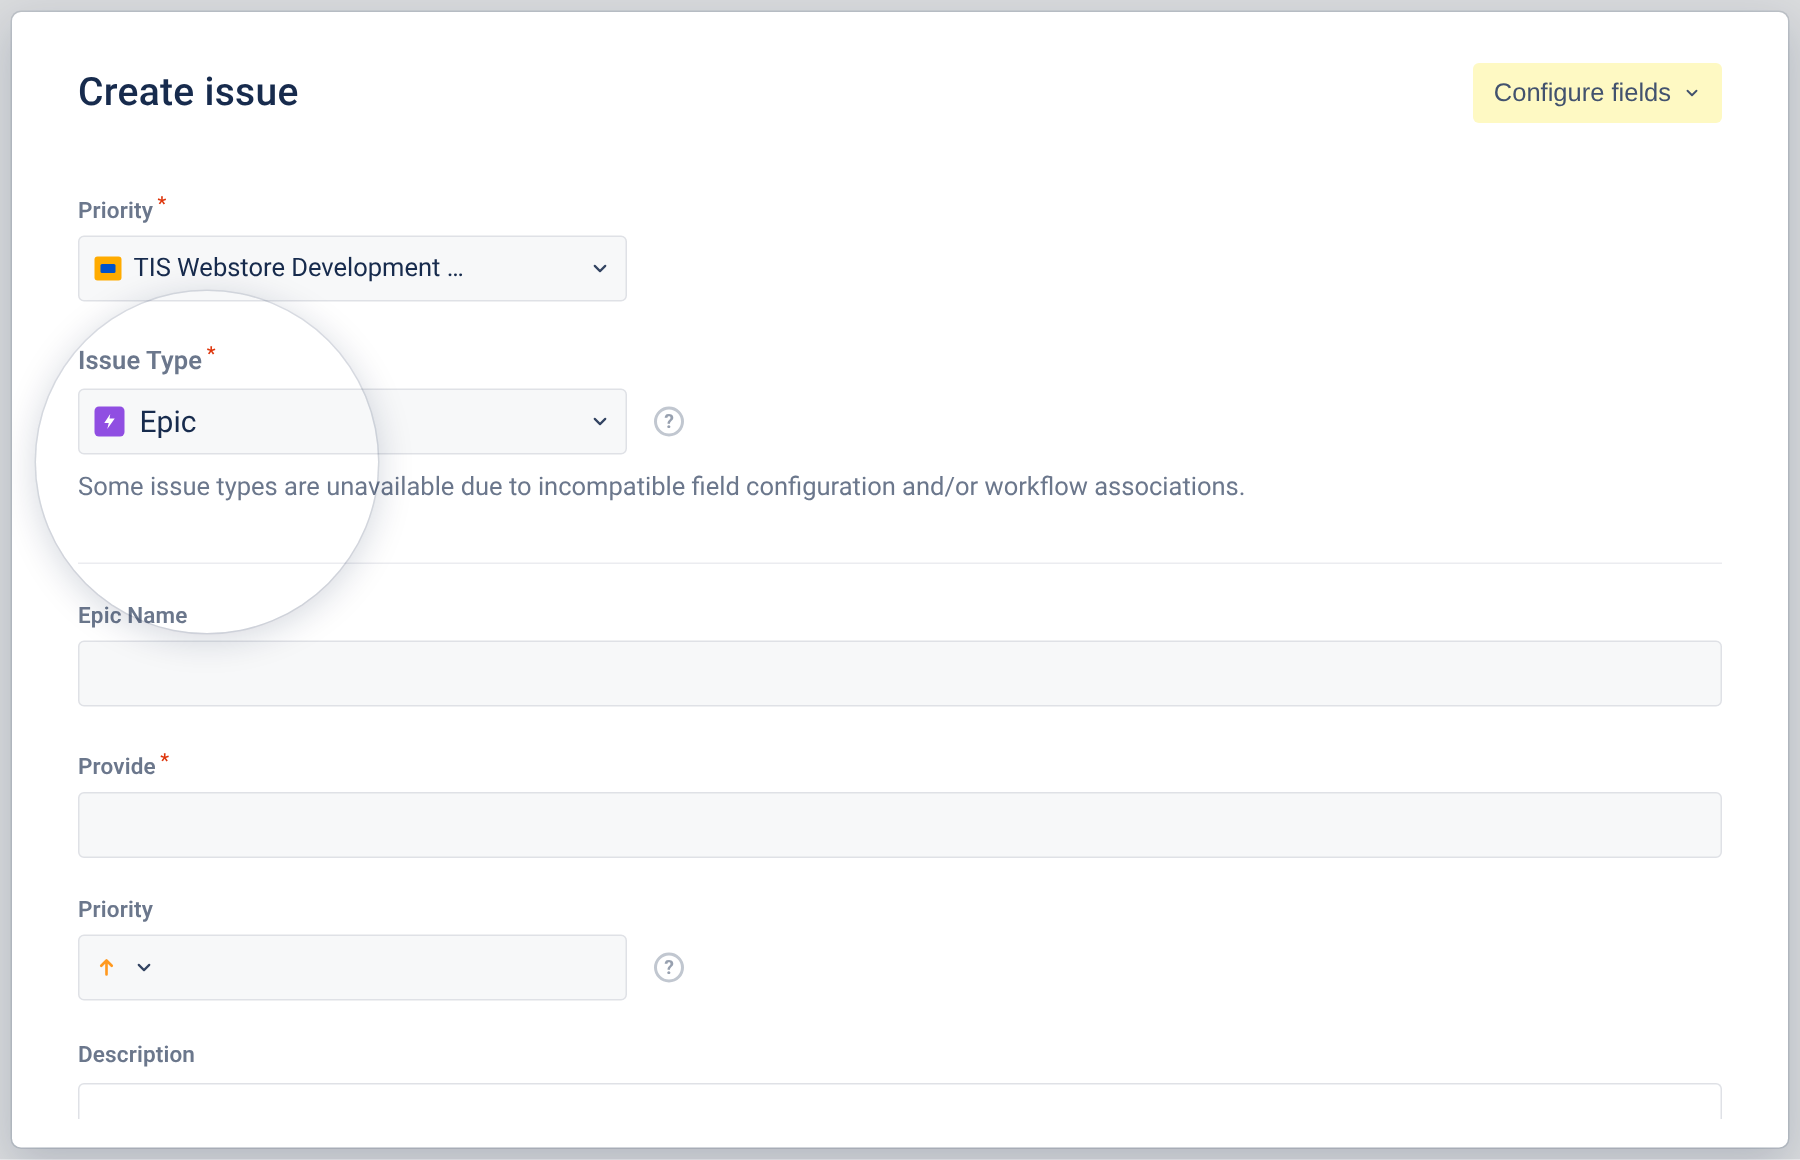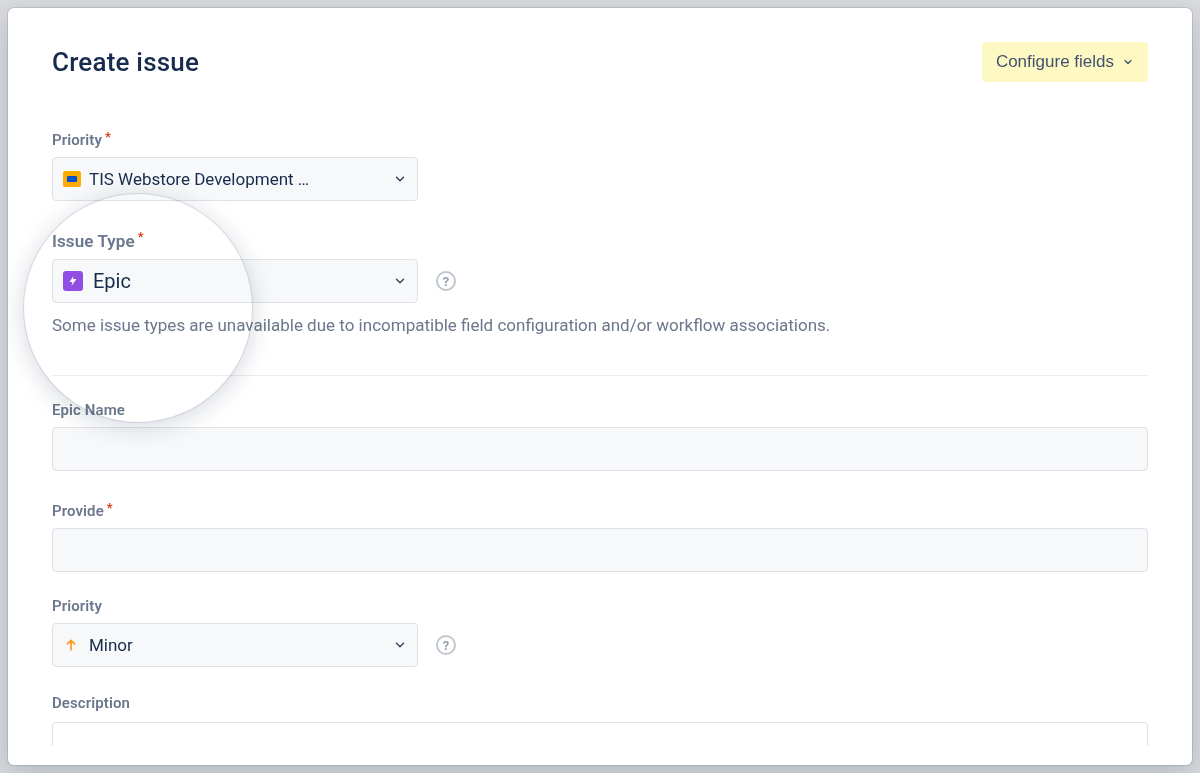--- a/index.html
+++ b/index.html
@@ -265,21 +265,20 @@
       <div class="label">
         <span>Priority</span>
       </div>
       <div class="row-with-help">
         <div class="select">
           <span class="priority-icon">
             <svg width="14" height="14" viewBox="0 0 24 24">
                 <path d="M12 4 L12 20 M12 4 L6 10 M12 4 L18 10" fill="none" stroke="#ff991f" stroke-width="3" stroke-linecap="round" stroke-linejoin="round"></path>
               </svg>
           </span>
-          <span class="value">Minor</span>
           <svg class="caret" viewBox="0 0 24 24">
               <path d="M6 9l6 6 6-6" fill="none" stroke="#344563" stroke-width="2.5" stroke-linecap="round" stroke-linejoin="round"></path>
             </svg>
         </div>
         <span class="help-icon">?</span>
       </div>
     </div>
 
     <div class="field desc-field">
       <div class="label">

